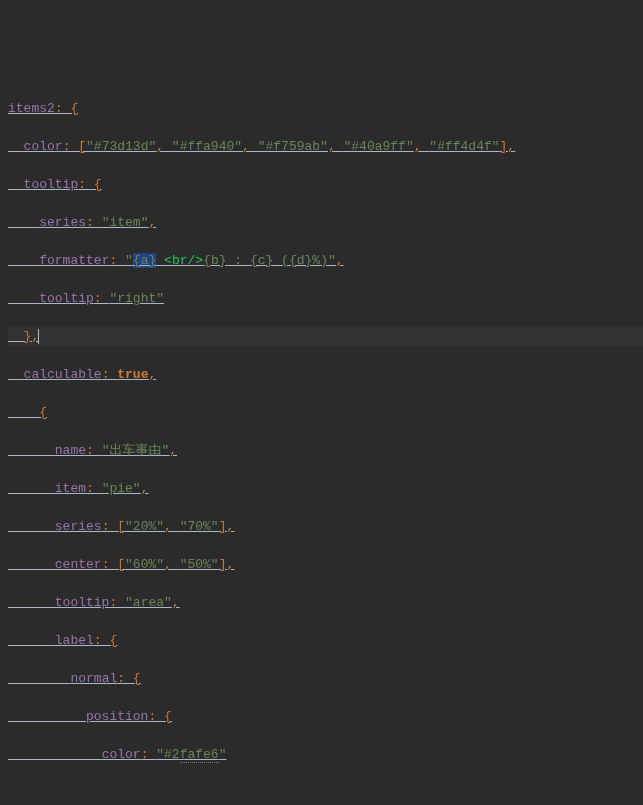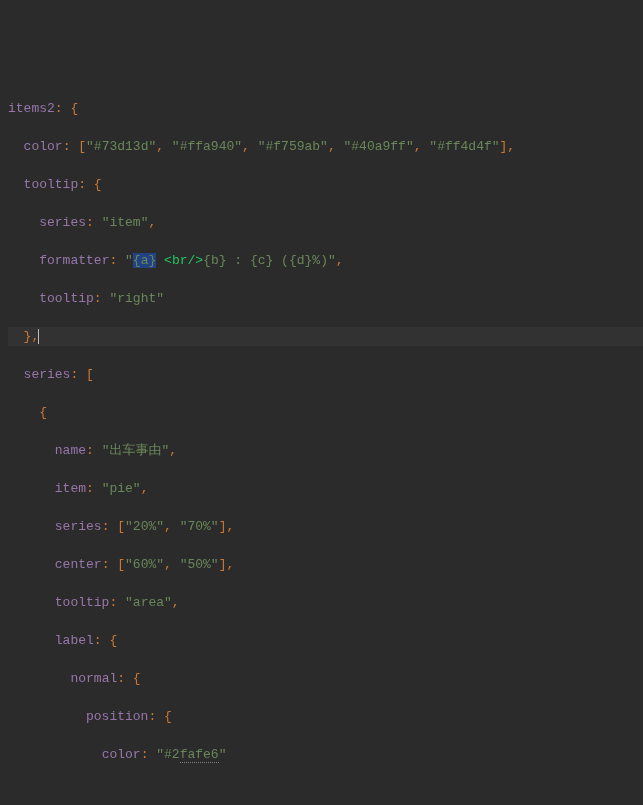--- a/index.html
+++ b/index.html
@@ -11,21 +11,21 @@
     line-height: 19px;
     color: #a9b7c6;
     white-space: pre;
     overflow: hidden;
   }
   .editor {
     padding: 4px 0 4px 8px;
     width: 643px;
     box-sizing: border-box;
   }
-  .line { display: block; min-height: 19px; }
+  .line { display: block; min-height: 19px; text-decoration: underline; }
   .line.hl { background: #323232; }
   .prop { color: #9876aa; }
   .punc { color: #cc7832; }
   .str  { color: #6a8759; }
   .kw   { color: #cc7832; font-weight: bold; }
   .tag  { color: #22c55e; }
   .hl-ins { background: #214283; }
   .warn { border-bottom: 1px dotted #808080; }
   .caret {
     display: inline-block;
@@ -41,21 +41,21 @@
 
 
 <div class="editor">
 <span class="line"><span class="prop">items2</span><span class="punc">: {</span></span>
 <span class="line">  <span class="prop">color</span><span class="punc">: [</span><span class="str">"#73d13d"</span><span class="punc">, </span><span class="str">"#ffa940"</span><span class="punc">, </span><span class="str">"#f759ab"</span><span class="punc">, </span><span class="str">"#40a9ff"</span><span class="punc">, </span><span class="str">"#ff4d4f"</span><span class="punc">],</span></span>
 <span class="line">  <span class="prop">tooltip</span><span class="punc">: {</span></span>
 <span class="line">    <span class="prop">series</span><span class="punc">: </span><span class="str">"item"</span><span class="punc">,</span></span>
 <span class="line">    <span class="prop">formatter</span><span class="punc">: </span><span class="str">"</span><span class="str hl-ins">{a}</span><span class="str"> </span><span class="tag">&lt;br/&gt;</span><span class="str">{b} : {c} (</span><span class="str">{d}</span><span class="str">%)"</span><span class="punc">,</span></span>
 <span class="line">    <span class="prop">tooltip</span><span class="punc">: </span><span class="str">"right"</span></span>
 <span class="line hl">  <span class="punc">},</span><span class="caret"></span></span>
-<span class="line">  <span class="prop">series</span><span class="punc">: [</span></span>
+<span class="line">  <span class="prop">calculable</span><span class="punc">: </span><span class="kw">true</span><span class="punc">,</span></span>
 <span class="line">    <span class="punc">{</span></span>
 <span class="line">      <span class="prop">name</span><span class="punc">: </span><span class="str">"出车事由"</span><span class="punc">,</span></span>
 <span class="line">      <span class="prop">item</span><span class="punc">: </span><span class="str">"pie"</span><span class="punc">,</span></span>
 <span class="line">      <span class="prop">series</span><span class="punc">: [</span><span class="str">"20%"</span><span class="punc">, </span><span class="str">"70%"</span><span class="punc">],</span></span>
 <span class="line">      <span class="prop">center</span><span class="punc">: [</span><span class="str">"60%"</span><span class="punc">, </span><span class="str">"50%"</span><span class="punc">],</span></span>
 <span class="line">      <span class="prop">tooltip</span><span class="punc">: </span><span class="str">"area"</span><span class="punc">,</span></span>
 <span class="line">      <span class="prop">label</span><span class="punc">: {</span></span>
 <span class="line">        <span class="prop">normal</span><span class="punc">: {</span></span>
 <span class="line">          <span class="prop">position</span><span class="punc">: {</span></span>
 <span class="line">            <span class="prop">color</span><span class="punc">: </span><span class="str">"#2</span><span class="str warn">fafe6</span><span class="str">"</span></span>

